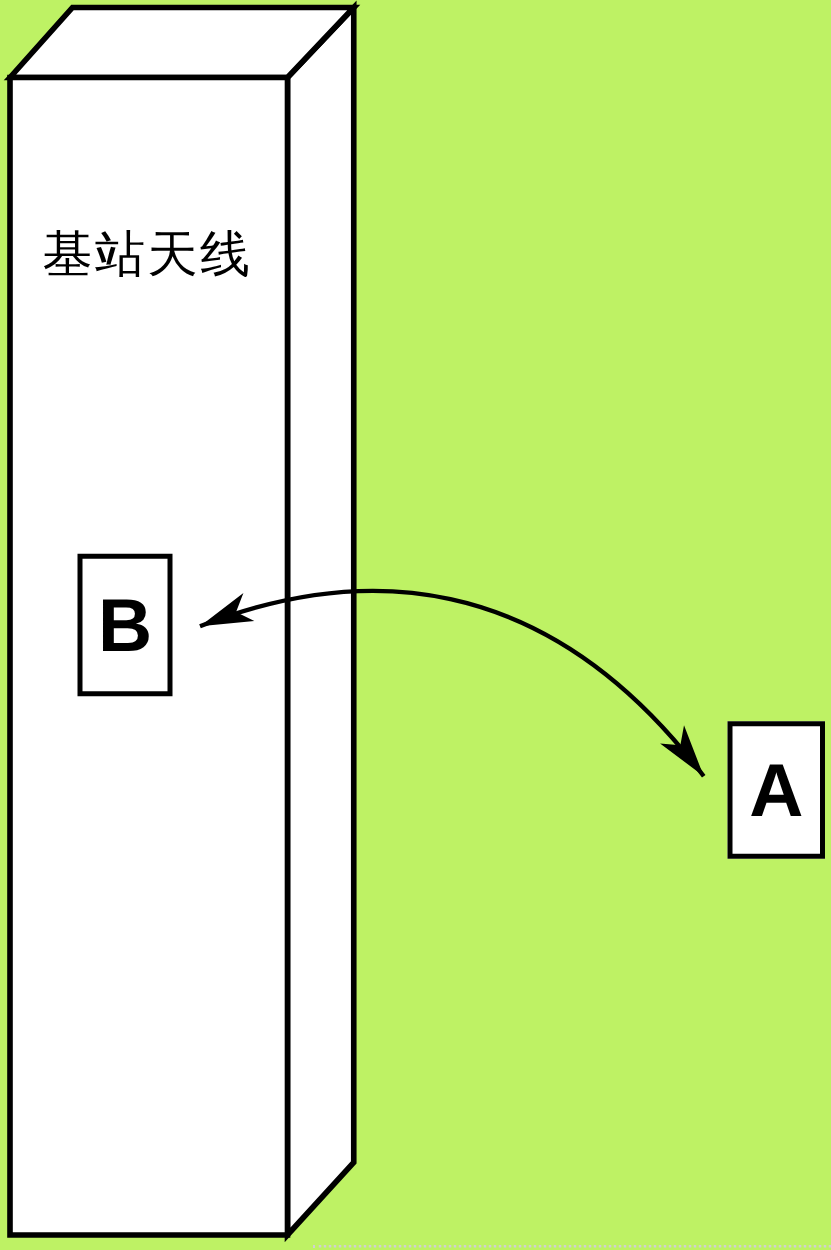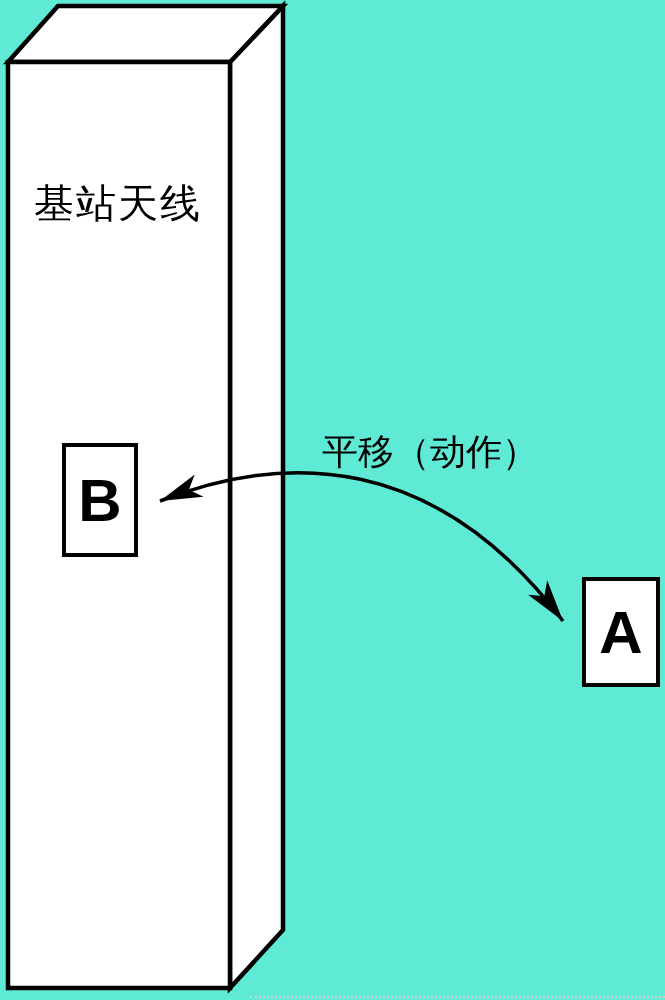--- a/index.html
+++ b/index.html
@@ -4,21 +4,21 @@
 <style>
   html, body {
     margin: 0;
     padding: 0;
     background: #ffffff;
   }
   .figure-canvas {
     position: relative;
     width: 665px;
     height: 1000px;
-    background: #5eead4;
+    background: #bef264;
     overflow: hidden;
     font-family: "Liberation Sans", sans-serif;
   }
   .diagram-svg {
     position: absolute;
     left: 0;
     top: 0;
     width: 665px;
     height: 1000px;
   }
@@ -96,21 +96,20 @@
       <polygon points="230,62 283,6 283,930 230,988"></polygon>
       <polygon points="8,62 58,6 283,6 230,62"></polygon>
       <polygon points="8,62 230,62 230,988 8,988"></polygon>
     </g>
 
     <path d="M 160,501 C 285,452 435,452 563,621" fill="none" stroke="#000000" stroke-width="3.5" marker-start="url(#arrowhead-start)" marker-end="url(#arrowhead-end)"></path>
   </svg>
 
   <div class="tower-label">基站天线</div>
 
-  <div class="arrow-label">平移（动作）</div>
 
   <div class="pos-box pos-box-b">
     <span>B</span>
   </div>
 
   <div class="pos-box pos-box-a">
     <span>A</span>
   </div>
 
   <div class="scan-artifact-line"></div>

